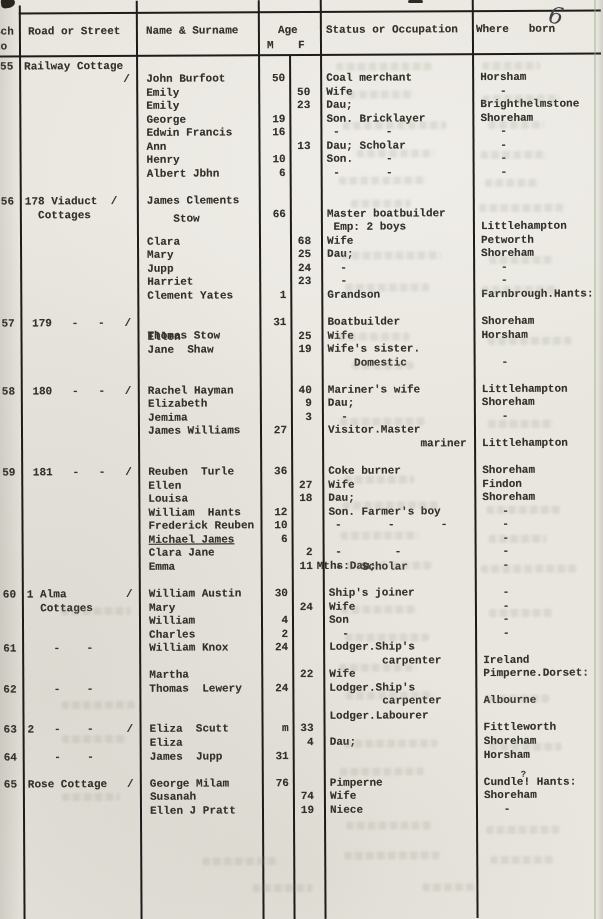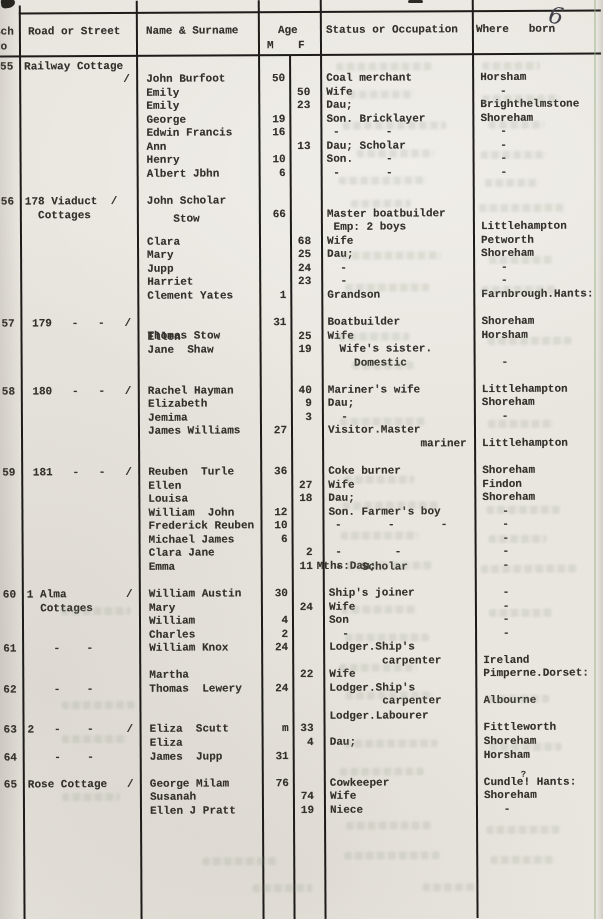--- a/index.html
+++ b/index.html
@@ -95,21 +95,21 @@
         <div class="cell" style="left: 148px; top: 153.35px;">Henry</div>
         <div class="cell age" style="left: 260px; top: 153.35px; width: 27px;">10</div>
         <div class="cell" style="left: 328px; top: 153.35px;">Son.     -</div>
         <div class="cell" style="left: 482px; top: 153.35px;">   -</div>
         <div class="cell" style="left: 148px; top: 166.9px;">Albert Jbhn</div>
         <div class="cell age" style="left: 260px; top: 166.9px; width: 27px;">6</div>
         <div class="cell" style="left: 328px; top: 166.9px;"> -       -</div>
         <div class="cell" style="left: 482px; top: 166.9px;">   -</div>
         <div class="cell" style="left: 2px; top: 194px;">56</div>
         <div class="cell" style="left: 26px; top: 194px;">178 Viaduct  /</div>
-        <div class="cell" style="left: 148px; top: 194px;">John Scholar</div>
+        <div class="cell" style="left: 148px; top: 194px;">James Clements</div>
         <div class="cell" style="left: 26px; top: 207.55px;">  Cottages</div>
         <div class="cell" style="left: 148px; top: 212px;">    Stow</div>
         <div class="cell age" style="left: 260px; top: 207.55px; width: 27px;">66</div>
         <div class="cell" style="left: 328px; top: 207.55px;">Master boatbuilder</div>
         <div class="cell" style="left: 328px; top: 221.1px;"> Emp: 2 boys</div>
         <div class="cell" style="left: 482px; top: 221.1px;">Littlehampton</div>
         <div class="cell" style="left: 148px; top: 234.65px;">Clara</div>
         <div class="cell age" style="left: 290px; top: 234.65px; width: 22px;">68</div>
         <div class="cell" style="left: 328px; top: 234.65px;">Wife</div>
         <div class="cell" style="left: 482px; top: 234.65px;">Petworth</div>
@@ -134,21 +134,21 @@
         <div class="cell" style="left: 148px; top: 329px;">Thomas Stow</div>
         <div class="cell age" style="left: 260px; top: 315.95px; width: 27px;">31</div>
         <div class="cell" style="left: 328px; top: 315.95px;">Boatbuilder</div>
         <div class="cell" style="left: 482px; top: 315.95px;">Shoreham</div>
         <div class="cell" style="left: 148px; top: 329.5px;">Ellen</div>
         <div class="cell age" style="left: 290px; top: 329.5px; width: 22px;">25</div>
         <div class="cell" style="left: 328px; top: 329.5px;">Wife</div>
         <div class="cell" style="left: 482px; top: 329.5px;">Horsham</div>
         <div class="cell" style="left: 148px; top: 343.05px;">Jane  Shaw</div>
         <div class="cell age" style="left: 290px; top: 343.05px; width: 22px;">19</div>
-        <div class="cell" style="left: 340px; top: 343.05px;">Wife's sister.</div>
+        <div class="cell" style="left: 328px; top: 343.05px;">Wife's sister.</div>
         <div class="cell" style="left: 328px; top: 357px;">    Domestic</div>
         <div class="cell" style="left: 482px; top: 356.6px;">   -</div>
         <div class="cell" style="left: 2px; top: 383.7px;">58</div>
         <div class="cell" style="left: 26px; top: 383.7px;"> 180   -   -   /</div>
         <div class="cell" style="left: 148px; top: 383.7px;">Rachel Hayman</div>
         <div class="cell age" style="left: 290px; top: 383.7px; width: 22px;">40</div>
         <div class="cell" style="left: 328px; top: 383.7px;">Mariner's wife</div>
         <div class="cell" style="left: 482px; top: 383.7px;">Littlehampton</div>
         <div class="cell" style="left: 148px; top: 397.25px;">Elizabeth</div>
         <div class="cell age" style="left: 290px; top: 397.25px; width: 22px;">9</div>
@@ -170,29 +170,29 @@
         <div class="cell" style="left: 328px; top: 465px;">Coke burner</div>
         <div class="cell" style="left: 482px; top: 465px;">Shoreham</div>
         <div class="cell" style="left: 148px; top: 478.55px;">Ellen</div>
         <div class="cell age" style="left: 290px; top: 478.55px; width: 22px;">27</div>
         <div class="cell" style="left: 328px; top: 478.55px;">Wife</div>
         <div class="cell" style="left: 482px; top: 478.55px;">Findon</div>
         <div class="cell" style="left: 148px; top: 492.1px;">Louisa</div>
         <div class="cell age" style="left: 290px; top: 492.1px; width: 22px;">18</div>
         <div class="cell" style="left: 328px; top: 492.1px;">Dau;</div>
         <div class="cell" style="left: 482px; top: 492.1px;">Shoreham</div>
-        <div class="cell" style="left: 148px; top: 505.65px;">William  John</div>
+        <div class="cell" style="left: 148px; top: 505.65px;">William  Hants</div>
         <div class="cell age" style="left: 260px; top: 505.65px; width: 27px;">12</div>
         <div class="cell" style="left: 328px; top: 505.65px;">Son. Farmer's boy</div>
         <div class="cell" style="left: 482px; top: 505.65px;">   -</div>
         <div class="cell" style="left: 148px; top: 519.2px;">Frederick Reuben</div>
         <div class="cell age" style="left: 260px; top: 519.2px; width: 27px;">10</div>
         <div class="cell" style="left: 328px; top: 519.2px;"> -       -       -</div>
         <div class="cell" style="left: 482px; top: 519.2px;">   -</div>
-        <div class="cell" style="left: 148px; top: 532.75px;">Michael James</div>
+        <div class="cell" style="left: 148px; top: 532.75px; text-decoration: underline;">Michael James</div>
         <div class="cell age" style="left: 260px; top: 532.75px; width: 27px;">6</div>
         <div class="cell" style="left: 328px; top: 553px; margin-top: 8px;"> -   Scholar</div>
         <div class="cell" style="left: 482px; top: 532.75px;">   -</div>
         <div class="cell" style="left: 148px; top: 546.3px;">Clara Jane</div>
         <div class="cell age" style="left: 290px; top: 546.3px; width: 22px;">2</div>
         <div class="cell" style="left: 328px; top: 546.3px;"> -        -</div>
         <div class="cell" style="left: 482px; top: 546.3px;">   -</div>
         <div class="cell" style="left: 148px; top: 559.85px;">Emma</div>
         <div class="cell age" style="left: 290px; top: 559.85px; width: 22px;">11</div>
         <div class="cell" style="left: 316px; top: 559.85px;">Mths:Dau;</div>
@@ -247,21 +247,21 @@
         <div class="cell" style="left: 2px; top: 749.55px;">64</div>
         <div class="cell" style="left: 26px; top: 749.55px;">    -    -</div>
         <div class="cell" style="left: 148px; top: 749.55px;">James  Jupp</div>
         <div class="cell age" style="left: 260px; top: 749.55px; width: 27px;">31</div>
         <div class="cell" style="left: 328px; top: 710px;">Lodger.Labourer</div>
         <div class="cell" style="left: 482px; top: 749.55px;">Horsham</div>
         <div class="cell" style="left: 2px; top: 776.65px;">65</div>
         <div class="cell" style="left: 26px; top: 776.65px;">Rose Cottage   /</div>
         <div class="cell" style="left: 148px; top: 776.65px;">George Milam</div>
         <div class="cell age" style="left: 260px; top: 776.65px; width: 27px;">76</div>
-        <div class="cell" style="left: 328px; top: 776.65px;">Cowkeeper</div>
+        <div class="cell" style="left: 328px; top: 776.65px;">Pimperne</div>
         <div class="cell" style="left: 482px; top: 776.65px;">Cundle! Hants:</div>
         <div class="sup" style="left: 519px; top: 771.65px;">?</div>
         <div class="cell" style="left: 148px; top: 790.2px;">Susanah</div>
         <div class="cell age" style="left: 290px; top: 790.2px; width: 22px;">74</div>
         <div class="cell" style="left: 328px; top: 790.2px;">Wife</div>
         <div class="cell" style="left: 482px; top: 790.2px;">Shoreham</div>
         <div class="cell" style="left: 148px; top: 803.75px;">Ellen J Pratt</div>
         <div class="cell age" style="left: 290px; top: 803.75px; width: 22px;">19</div>
         <div class="cell" style="left: 328px; top: 803.75px;">Niece</div>
         <div class="cell" style="left: 482px; top: 803.75px;">   -</div>

